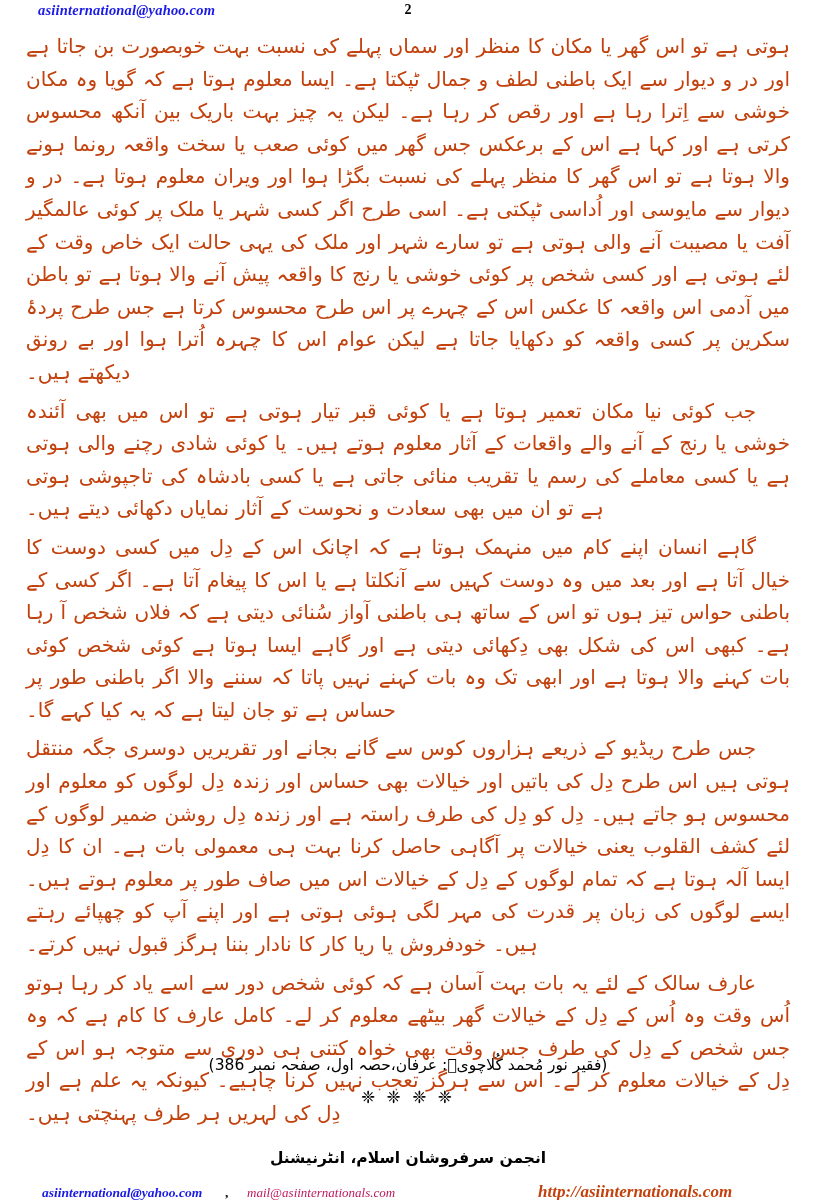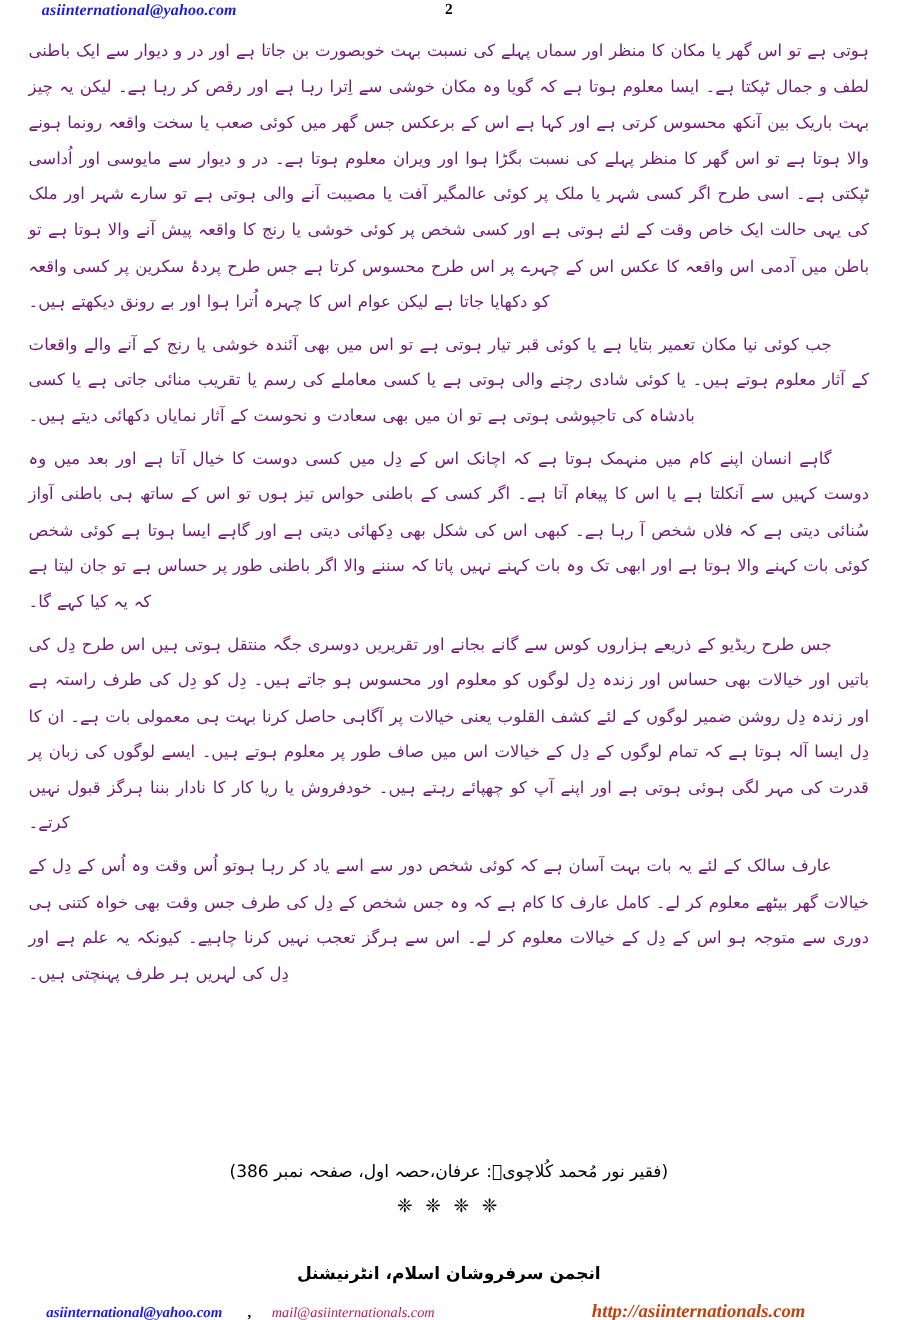--- a/index.html
+++ b/index.html
@@ -64,23 +64,23 @@
     right: 26px;
     left: 26px;
     direction: rtl;
     text-align: justify;
     text-align-last: justify;
   }
 
   .para {
     margin: 0 0 2px 0;
     padding: 0;
-    color: #701a75;
+    color: #c2410c;
     font-family: "DejaVu Sans", "Liberation Sans", sans-serif;
-    font-size: 15px;
+    font-size: 20px;
     line-height: 32.6px;
     text-align: justify;
     text-align-last: justify;
     word-spacing: 0.5px;
     direction: rtl;
     unicode-bidi: isolate;
   }
   .para.indent {
     text-indent: 34px;
   }
@@ -201,21 +201,21 @@
     <div class="header-email">asiinternational@yahoo.com</div>
     <div class="header-pageno">2</div>
   </div>
 
   <div class="content">
 
     <p class="para last-left">ہوتی ہے تو اس گھر یا مکان کا منظر اور سماں پہلے کی نسبت بہت خوبصورت بن جاتا ہے اور در و دیوار سے ایک باطنی لطف و جمال ٹپکتا ہے۔ ایسا معلوم ہوتا ہے کہ گویا وہ مکان خوشی سے اِترا رہا ہے اور رقص کر رہا ہے۔ لیکن یہ چیز بہت باریک بین آنکھ محسوس کرتی ہے اور کہا ہے اس کے برعکس جس گھر میں کوئی صعب یا سخت واقعہ رونما ہونے والا ہوتا ہے تو اس گھر کا منظر پہلے کی نسبت بگڑا ہوا اور ویران معلوم ہوتا ہے۔ در و دیوار سے مایوسی اور اُداسی ٹپکتی ہے۔ اسی طرح اگر کسی شہر یا ملک پر کوئی عالمگیر آفت یا مصیبت آنے والی ہوتی ہے تو سارے شہر اور ملک کی یہی حالت ایک خاص وقت کے لئے ہوتی ہے اور کسی شخص پر کوئی خوشی یا رنج کا واقعہ پیش آنے والا ہوتا ہے تو باطن میں آدمی اس واقعہ کا عکس اس کے چہرے پر اس طرح محسوس کرتا ہے جس طرح پردۂ سکرین پر کسی واقعہ کو دکھایا جاتا ہے لیکن عوام اس کا چہرہ اُترا ہوا اور بے رونق دیکھتے ہیں۔</p>
 
     <div class="gap-s"></div>
 
-    <p class="para indent last-left">جب کوئی نیا مکان تعمیر بتایا ہے یا کوئی قبر تیار ہوتی ہے تو اس میں بھی آئندہ خوشی یا رنج کے آنے والے واقعات کے آثار معلوم ہوتے ہیں۔ یا کوئی شادی رچنے والی ہوتی ہے یا کسی معاملے کی رسم یا تقریب منائی جاتی ہے یا کسی بادشاہ کی تاجپوشی ہوتی ہے تو ان میں بھی سعادت و نحوست کے آثار نمایاں دکھائی دیتے ہیں۔</p>
+    <p class="para indent last-left">جب کوئی نیا مکان تعمیر ہوتا ہے یا کوئی قبر تیار ہوتی ہے تو اس میں بھی آئندہ خوشی یا رنج کے آنے والے واقعات کے آثار معلوم ہوتے ہیں۔ یا کوئی شادی رچنے والی ہوتی ہے یا کسی معاملے کی رسم یا تقریب منائی جاتی ہے یا کسی بادشاہ کی تاجپوشی ہوتی ہے تو ان میں بھی سعادت و نحوست کے آثار نمایاں دکھائی دیتے ہیں۔</p>
 
     <div class="gap-s"></div>
 
     <p class="para indent last-left">گاہے انسان اپنے کام میں منہمک ہوتا ہے کہ اچانک اس کے دِل میں کسی دوست کا خیال آتا ہے اور بعد میں وہ دوست کہیں سے آنکلتا ہے یا اس کا پیغام آتا ہے۔ اگر کسی کے باطنی حواس تیز ہوں تو اس کے ساتھ ہی باطنی آواز سُنائی دیتی ہے کہ فلاں شخص آ رہا ہے۔ کبھی اس کی شکل بھی دِکھائی دیتی ہے اور گاہے ایسا ہوتا ہے کوئی شخص کوئی بات کہنے والا ہوتا ہے اور ابھی تک وہ بات کہنے نہیں پاتا کہ سننے والا اگر باطنی طور پر حساس ہے تو جان لیتا ہے کہ یہ کیا کہے گا۔</p>
 
     <div class="gap-s"></div>
 
     <p class="para indent last-left">جس طرح ریڈیو کے ذریعے ہزاروں کوس سے گانے بجانے اور تقریریں دوسری جگہ منتقل ہوتی ہیں اس طرح دِل کی باتیں اور خیالات بھی حساس اور زندہ دِل لوگوں کو معلوم اور محسوس ہو جاتے ہیں۔ دِل کو دِل کی طرف راستہ ہے اور زندہ دِل روشن ضمیر لوگوں کے لئے کشف القلوب یعنی خیالات پر آگاہی حاصل کرنا بہت ہی معمولی بات ہے۔ ان کا دِل ایسا آلہ ہوتا ہے کہ تمام لوگوں کے دِل کے خیالات اس میں صاف طور پر معلوم ہوتے ہیں۔ ایسے لوگوں کی زبان پر قدرت کی مہر لگی ہوئی ہوتی ہے اور اپنے آپ کو چھپائے رہتے ہیں۔ خودفروش یا ریا کار کا نادار بننا ہرگز قبول نہیں کرتے۔</p>
 
     <div class="gap-s"></div>

